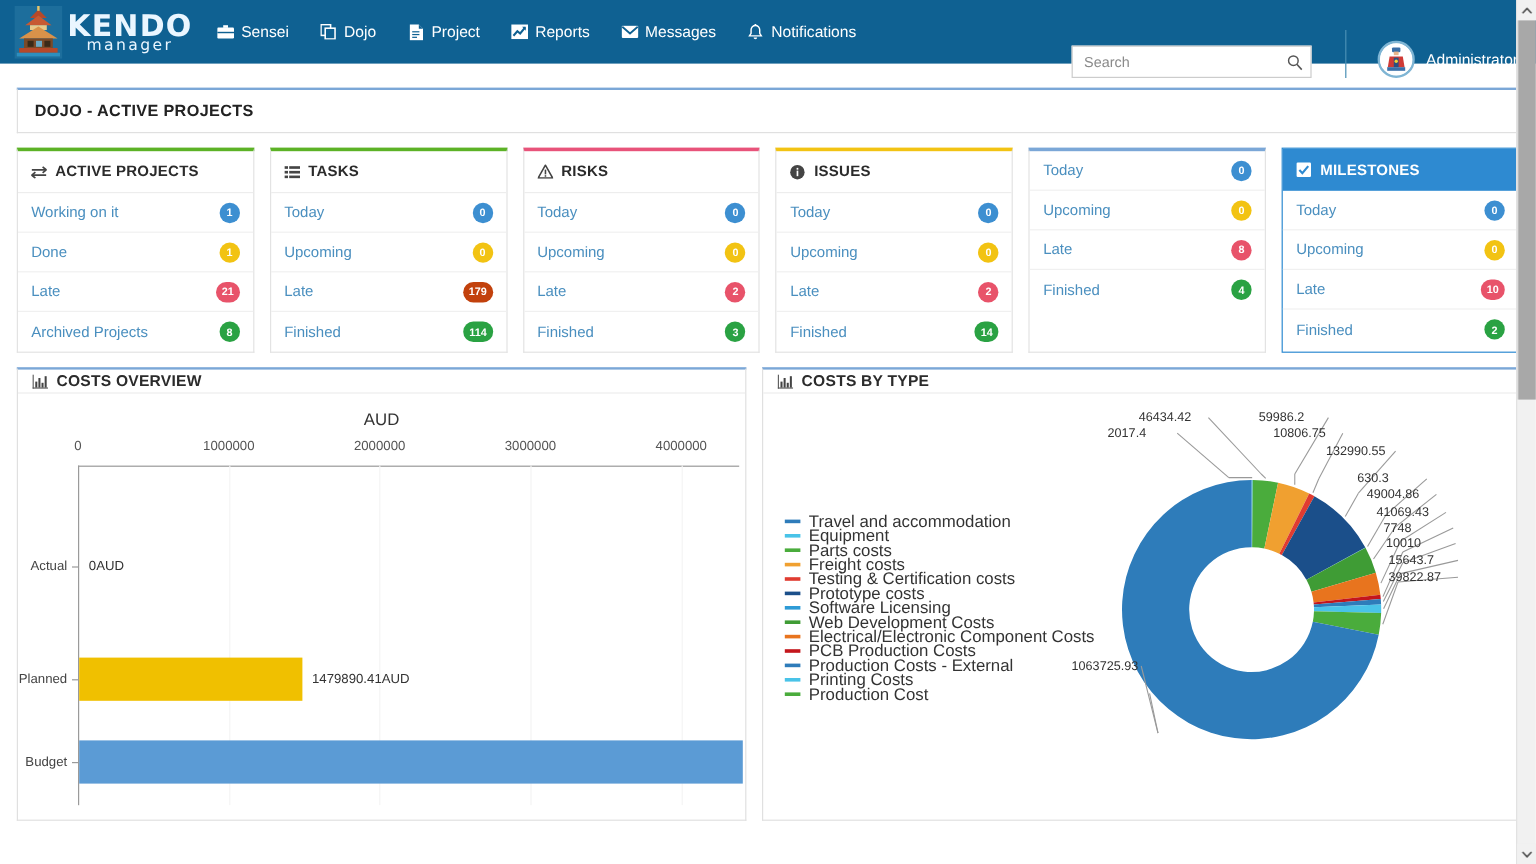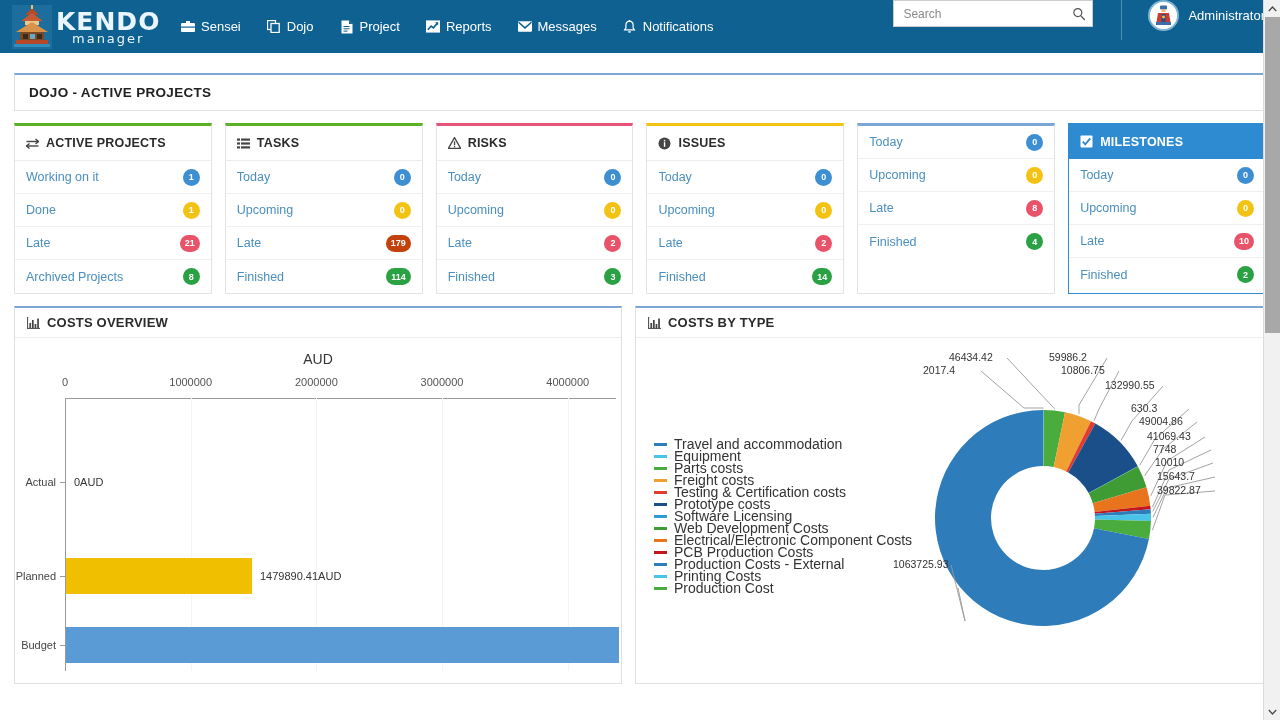--- a/index.html
+++ b/index.html
@@ -32,22 +32,22 @@
   .nav-links { display: flex; align-items: center; margin-left: 22px; }
   .nav-link {
     color: #ffffff; font-size: 13px; text-decoration: none;
     padding: 6px 13px; display: flex; align-items: center; gap: 6px;
     cursor: pointer; white-space: nowrap;
   }
   .nav-ico { display: inline-flex; width: 14px; height: 14px; align-items: center; justify-content: center; }
   .nav-ico svg { display: block; }
 
   .nav-right {
-    position: absolute; right: 15px; top: 0; height: 53px;
-    display: flex; align-items: flex-start; gap: 10px;
+    position: absolute; right: 15px; top: 12px; height: 53px;
+    display: flex; align-items: flex-end; gap: 10px;
   }
   .search-box {
     width: 200px; height: 27px; background: #fff;
     border: 1px solid #ccc; display: flex; align-items: center;
     padding: 0 6px 0 9px;
   }
   .search-box input {
     border: none; outline: none; flex: 1; font-size: 12px;
     color: #555; font-family: "Liberation Sans", sans-serif;
     background: transparent;
@@ -108,21 +108,21 @@
 
   
   .charts-row { display: flex; gap: 13px; margin-top: 12px; }
   .chart-panel {
     background: #fff; border: 1px solid #e0e0e0; border-top: 2px solid #7ba7d7;
     height: 378px; display: flex; flex-direction: column; overflow: hidden;
   }
   .chart-panel.left { width: 608px; flex: 0 0 608px; }
   .chart-panel.right { flex: 1; }
   .chart-head {
-    height: 30px; display: flex; align-items: center; gap: 7px;
+    height: 20px; display: flex; align-items: center; gap: 7px;
     padding: 0 12px; border-bottom: 1px solid #ededed; flex: 0 0 auto;
   }
   .chart-head-title { font-size: 13px; font-weight: bold; color: #2b2b2b; letter-spacing: .2px; }
   .chart-body { flex: 1; position: relative; overflow: hidden; }
 
   
   .bar-chart { position: absolute; inset: 0; }
   .bc-title {
     position: absolute; top: 13px; left: 0; right: 0; text-align: center;
     font-size: 14px; color: #333;

